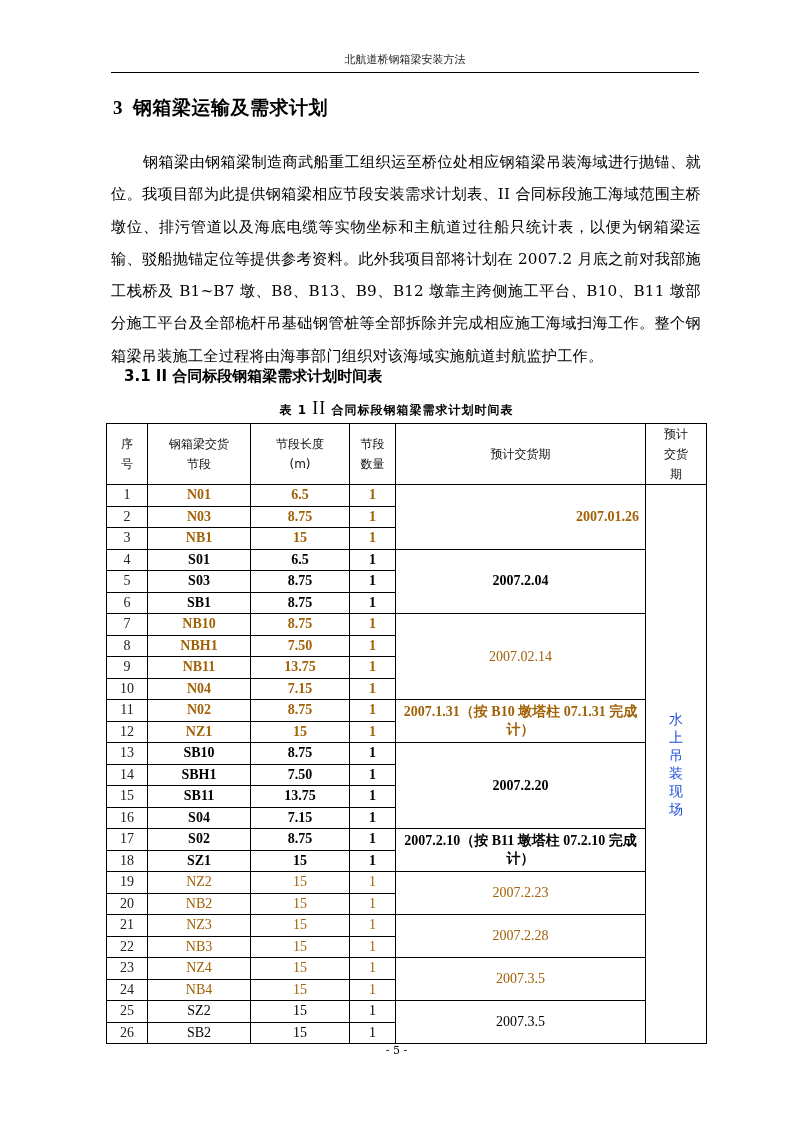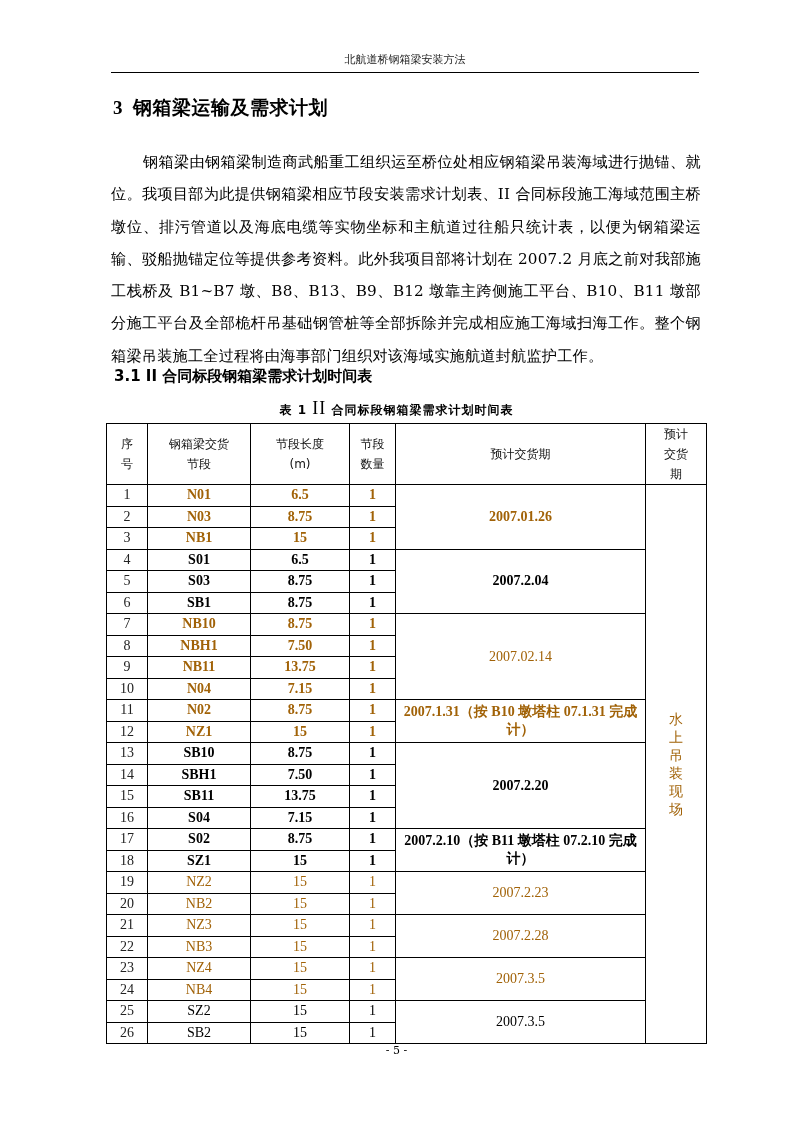--- a/index.html
+++ b/index.html
@@ -6,36 +6,36 @@
   body { width: 793px; height: 1122px; position: relative; overflow: hidden;
          font-family: "DejaVu Serif", "Liberation Serif", serif; color: #000; }
   .page-header { position: absolute; left: 111px; top: 52px; width: 588px; text-align: center;
          font-size: 11px; color: #222; }
   .header-rule { position: absolute; left: 111px; top: 72px; width: 588px; height: 0; border-top: 1.3px solid #000; }
   .chapter-title { position: absolute; left: 113px; top: 95px; font-size: 19px; font-weight: bold;
          font-family: "DejaVu Sans", sans-serif; letter-spacing: 0.5px; }
   .chapter-title .num { font-family: "Liberation Serif", serif; margin-right: 10px; }
   .body-para { position: absolute; left: 111px; top: 146px; width: 590px; font-size: 15.2px;
          line-height: 32.3px; text-indent: 32px; text-align: justify; letter-spacing: 0.2px; }
-  .section-title { position: absolute; left: 114px; top: 367px; font-size: 15px; font-weight: bold;
+  .section-title { position: absolute; left: 124px; top: 367px; font-size: 15px; font-weight: bold;
          font-family: "DejaVu Sans", sans-serif; }
   .table-caption { position: absolute; left: 0; width: 793px; top: 398px; text-align: center;
          font-size: 12px; font-weight: bold; font-family: "DejaVu Sans", sans-serif; letter-spacing: 1px; }
   .table-caption .roman { font-family: "Liberation Serif", serif; font-weight: normal; font-size: 18px; }
   table.plan { position: absolute; left: 106px; top: 423px; border-collapse: collapse; table-layout: fixed; }
   table.plan td, table.plan th { border: 1px solid #000; padding: 0; text-align: center; vertical-align: middle; }
   table.plan th { font-weight: normal; font-size: 12px; line-height: 20px; height: 41px;
          font-family: "DejaVu Sans", sans-serif; color: #111; }
   table.plan td { height: 20.5px; font-size: 14px; line-height: 18px; }
   td.seq { font-family: "Liberation Serif", serif; color: #222; }
   td.seg, td.len, td.qty { font-family: "Liberation Serif", serif; }
   .bold { font-weight: bold; }
   .red { color: #a16207; }
   td.date { font-family: "Liberation Serif", serif; font-size: 14px; line-height: 22px; }
-  td.place { font-size: 13.5px; line-height: 21px; font-family: "DejaVu Sans", sans-serif; color: #a16207; }
+  td.place { font-size: 13.5px; line-height: 21px; font-family: "DejaVu Sans", sans-serif; color: #1d4ed8; }
   .place-inner { display: inline-block; width: 16px; word-break: break-all; }
   .page-number { position: absolute; left: 0; width: 793px; top: 1044px; text-align: center; font-size: 11px; }
 </style>
 </head>
 <body>
 
 <div class="page-header">北航道桥钢箱梁安装方法</div>
 <div class="header-rule"></div>
 
 <div class="chapter-title">
@@ -70,21 +70,21 @@
       <th>预计交货期</th>
       <th><span style="display:inline-block;width:28px">预计交货期</span></th>
     </tr>
   </thead>
   <tbody id="tbody">
       <tr>
         <td class="seq">1</td>
         <td class="seg red bold">N01</td>
         <td class="len red bold">6.5</td>
         <td class="qty red bold">1</td>
-        <td class="date red bold" rowspan="3" style="padding: 0px 6px;">2007.01.26</td>
+        <td class="date red bold" rowspan="3" style="padding: 0px 6px; text-align: right;">2007.01.26</td>
         <td class="place" rowspan="26"><span class="place-inner">水上吊装现场</span></td>
       </tr>
       <tr>
         <td class="seq">2</td>
         <td class="seg red bold">N03</td>
         <td class="len red bold">8.75</td>
         <td class="qty red bold">1</td>
       </tr>
       <tr>
         <td class="seq">3</td>

